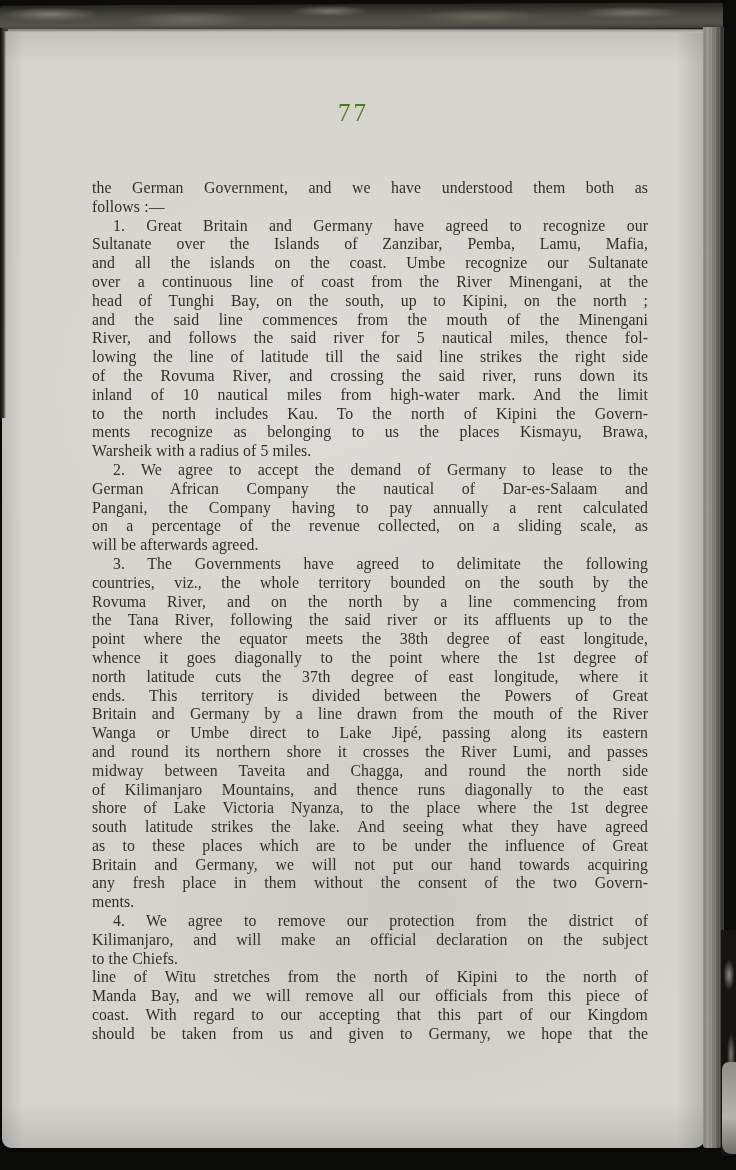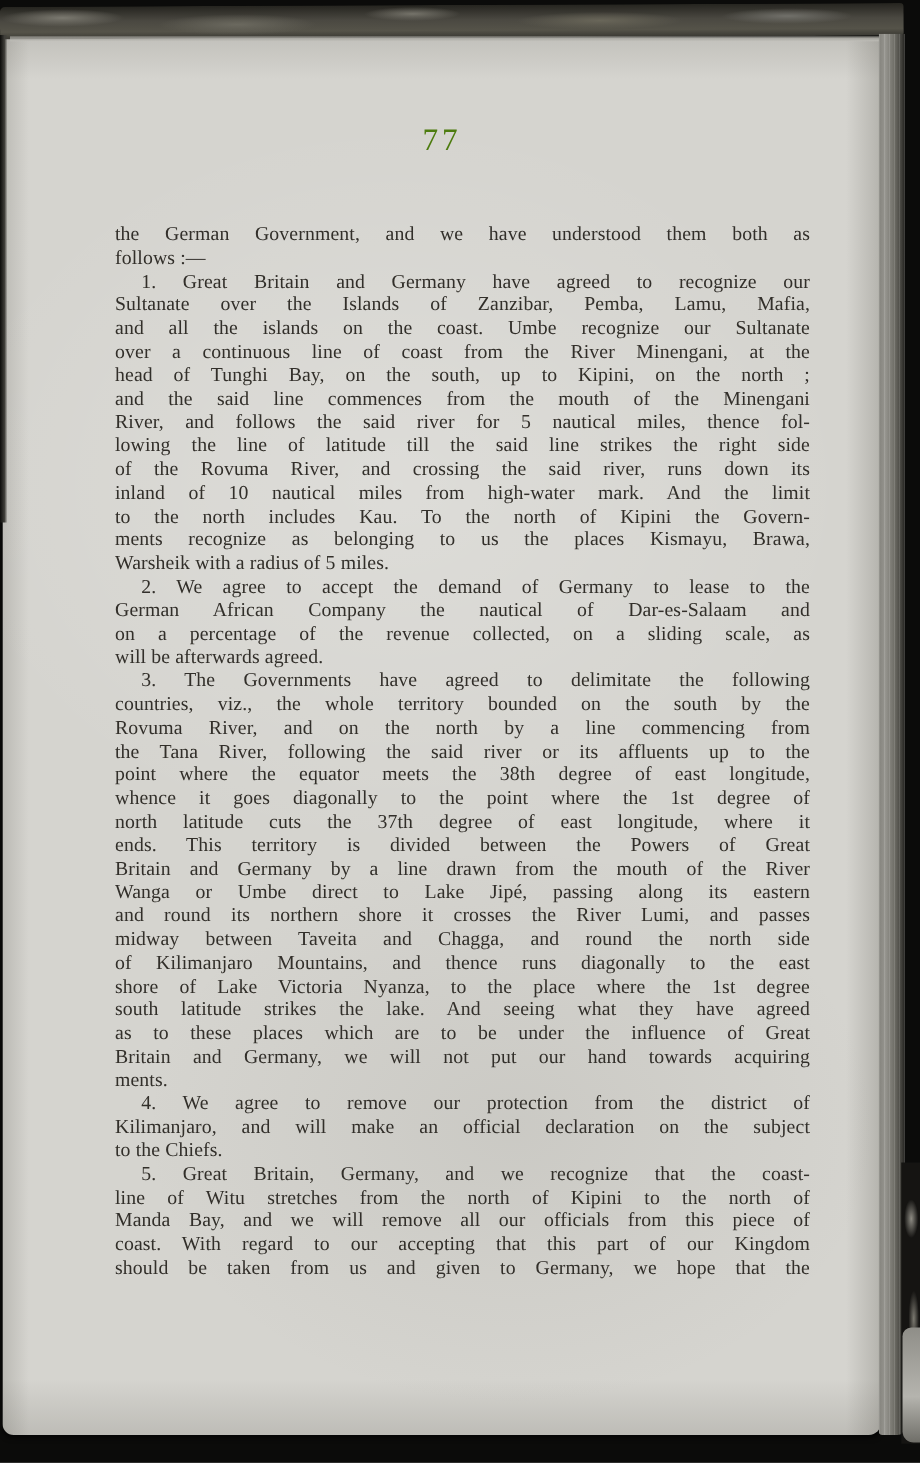--- a/index.html
+++ b/index.html
@@ -157,42 +157,43 @@
       <div class="line">and the said line commences from the mouth of the Minengani</div>
       <div class="line">River, and follows the said river for 5 nautical miles, thence fol-</div>
       <div class="line">lowing the line of latitude till the said line strikes the right side</div>
       <div class="line">of the Rovuma River, and crossing the said river, runs down its</div>
       <div class="line">inland of 10 nautical miles from high-water mark. And the limit</div>
       <div class="line">to the north includes Kau. To the north of Kipini the Govern-</div>
       <div class="line">ments recognize as belonging to us the places Kismayu, Brawa,</div>
       <div class="line endline">Warsheik with a radius of 5 miles.</div>
       <div class="line indent">2. We agree to accept the demand of Germany to lease to the</div>
       <div class="line">German African Company the nautical of Dar-es-Salaam and</div>
+      <div class="line">Pangani, the Company having to pay annually a rent calculated</div>
       <div class="line">on a percentage of the revenue collected, on a sliding scale, as</div>
       <div class="line endline">will be afterwards agreed.</div>
       <div class="line indent">3. The Governments have agreed to delimitate the following</div>
       <div class="line">countries, viz., the whole territory bounded on the south by the</div>
       <div class="line">Rovuma River, and on the north by a line commencing from</div>
       <div class="line">the Tana River, following the said river or its affluents up to the</div>
       <div class="line">point where the equator meets the 38th degree of east longitude,</div>
       <div class="line">whence it goes diagonally to the point where the 1st degree of</div>
       <div class="line">north latitude cuts the 37th degree of east longitude, where it</div>
       <div class="line">ends. This territory is divided between the Powers of Great</div>
       <div class="line">Britain and Germany by a line drawn from the mouth of the River</div>
       <div class="line">Wanga or Umbe direct to Lake Jipé, passing along its eastern</div>
       <div class="line">and round its northern shore it crosses the River Lumi, and passes</div>
       <div class="line">midway between Taveita and Chagga, and round the north side</div>
       <div class="line">of Kilimanjaro Mountains, and thence runs diagonally to the east</div>
       <div class="line">shore of Lake Victoria Nyanza, to the place where the 1st degree</div>
       <div class="line">south latitude strikes the lake. And seeing what they have agreed</div>
       <div class="line">as to these places which are to be under the influence of Great</div>
       <div class="line">Britain and Germany, we will not put our hand towards acquiring</div>
+      <div class="line">any fresh place in them without the consent of the two Govern-</div>
       <div class="line endline">ments.</div>
       <div class="line indent">4. We agree to remove our protection from the district of</div>
       <div class="line">Kilimanjaro, and will make an official declaration on the subject</div>
       <div class="line endline">to the Chiefs.</div>
-      <div class="line indent">5. Great Britain, Germany, and we recognize that the coast-</div>
       <div class="line">line of Witu stretches from the north of Kipini to the north of</div>
       <div class="line">Manda Bay, and we will remove all our officials from this piece of</div>
       <div class="line">coast. With regard to our accepting that this part of our Kingdom</div>
       <div class="line">should be taken from us and given to Germany, we hope that the</div>
     </div>
 </div>
 
 </body></html>

